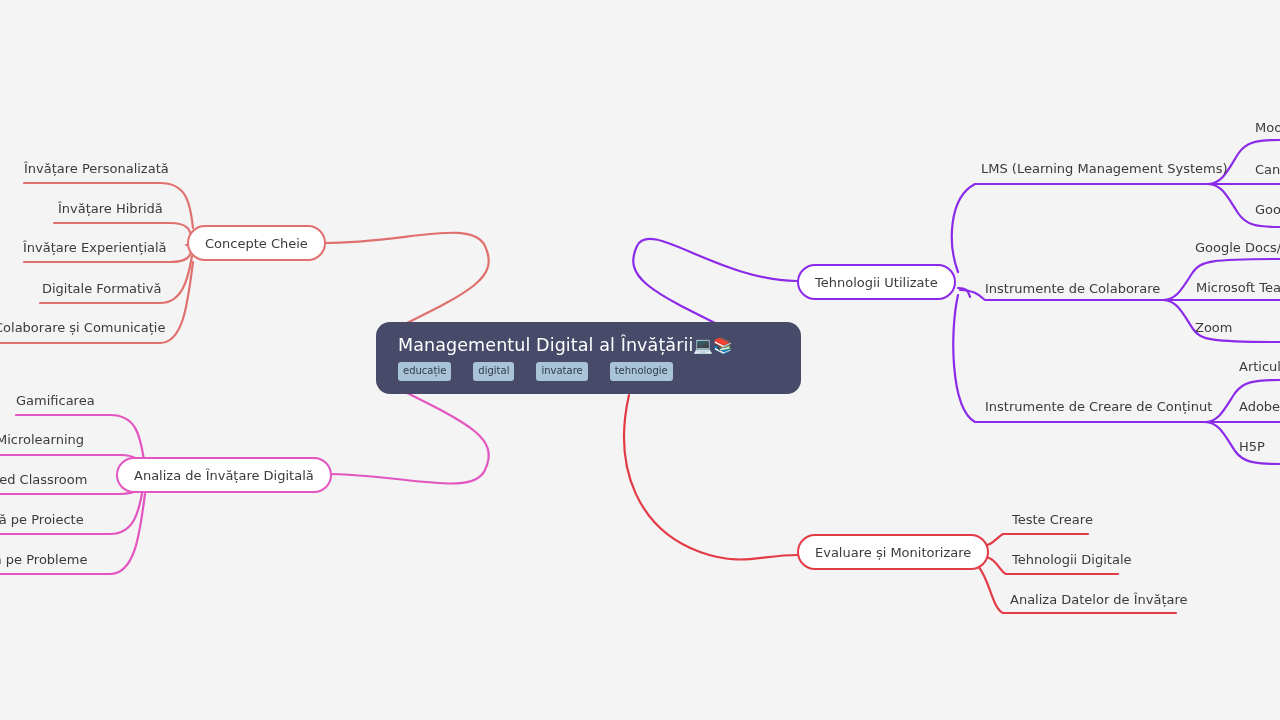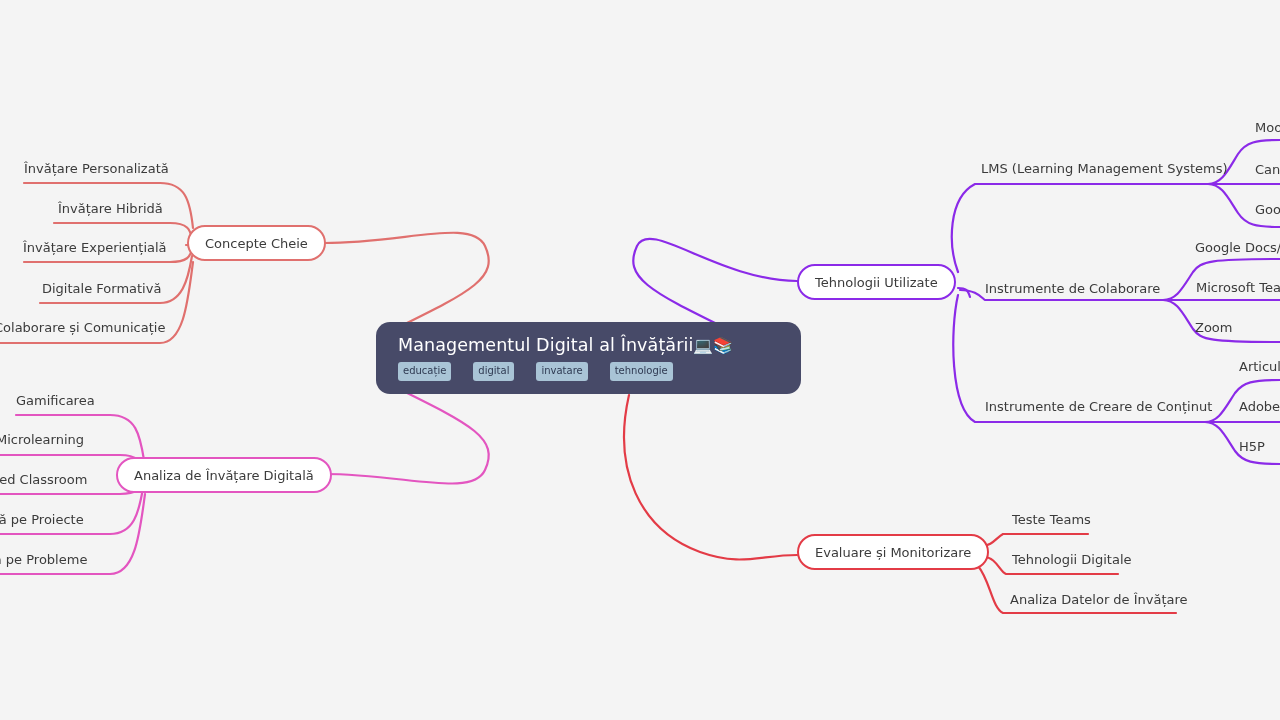--- a/index.html
+++ b/index.html
@@ -235,21 +235,21 @@
     <span>Articulate 360</span>
   </div>
   <div class="leaf r sub" style="left:1239px; top:400px;">
     <span>Adobe Captivate</span>
   </div>
   <div class="leaf r sub" style="left:1239px; top:440px;text-align:right;">
     <span>H5P</span>
   </div>
 
   <div class="leaf r" style="left:1012px; top:513px;">
-    <span>Teste Teams</span>
+    <span>Teste Creare</span>
   </div>
   <div class="leaf r" style="left:1012px; top:553px;">
     <span>Tehnologii Digitale</span>
   </div>
   <div class="leaf r" style="left:1010px; top:593px;">
     <span>Analiza Datelor de Învățare</span>
   </div>
 
 </div>
 

